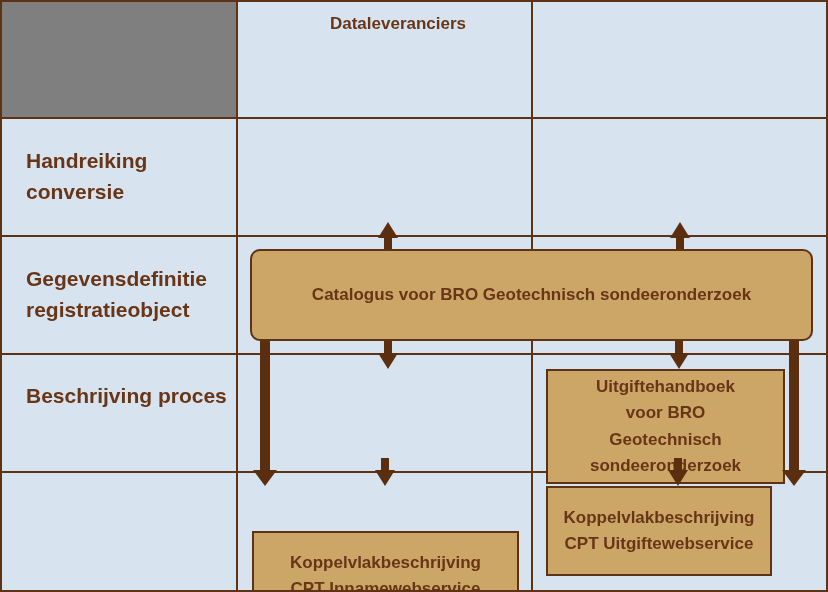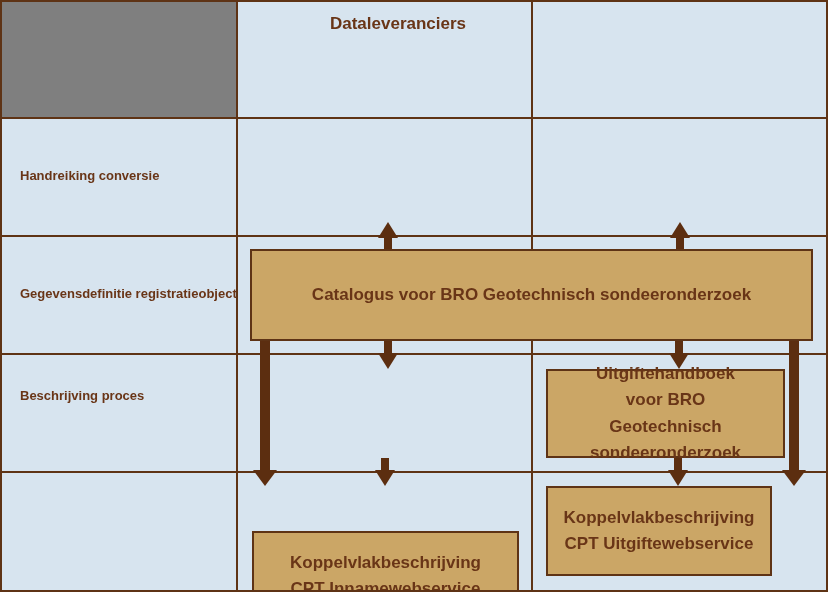--- a/index.html
+++ b/index.html
@@ -32,50 +32,50 @@
 
   .colhead{
     position:absolute;top:8px;height:32px;
     display:flex;align-items:center;justify-content:center;
     color:var(--text_brown,#693517);font-size:17px;z-index:2;margin-left:14px;
   }
   .c1{left:237px;width:294px;}
   .c2{left:532px;width:296px;}
 
   .rowlabel{
-    position:absolute;left:8px;width:224px;
+    position:absolute;left:14px;width:224px;
     padding-left:12px;padding-right:12px;
     display:flex;flex-direction:column;justify-content:center;
-    color:var(--text_brown,#693517);font-size:13px;line-height:1.45;
+    color:var(--text_brown,#693517);font-size:21px;line-height:1.45;
     z-index:2;
   }
   .r1{top:118px;height:117px;}
   .r2{top:236px;height:117px;}
   .r3{top:354px;height:84px;}
   .r4{top:472px;height:116px;}
 
   .box{
     position:absolute;box-sizing:border-box;
     background:var(--box_fill,#cba666);
     border:2px solid var(--box_border,#5e3315);
     color:var(--text_brown,#693517);
     display:flex;align-items:center;justify-content:center;
     text-align:center;font-size:17px;line-height:1.5;
     z-index:2;
   }
   .gef{left:250px;top:134px;width:563px;height:88px;}
-  .catalogus{left:250px;top:249px;width:563px;height:92px;}
+  .catalogus{left:250px;top:249px;width:563px;height:92px;border-radius:10px;}
   .inname{
     left:279px;top:369px;width:239px;height:89px;
     background:var(--dark_box_fill,#5a2d0e);
     border-color:var(--dark_box_fill,#5a2d0e);
     color:var(--dark_box_text,#ffffff);
     padding:0 24px;line-height:1.55;
   }
-  .uitgifte{left:546px;top:369px;width:239px;height:89px;padding:0 40px;line-height:1.55;}
+  .uitgifte{left:546px;top:369px;width:239px;height:115px;padding:0 40px;line-height:1.55;}
   .kop-inname{left:252px;top:486px;width:267px;height:90px;padding:0 20px;line-height:1.55;margin-top:45px;}
   .kop-uitgifte{left:546px;top:486px;width:226px;height:90px;padding:0 20px;line-height:1.55;}
 
   .stem{position:absolute;background:var(--arrow,#5c2e10);z-index:3;}
   .head{position:absolute;width:0;height:0;z-index:3;}
   .head.up{border-left:10px solid transparent;border-right:10px solid transparent;border-bottom:16px solid var(--arrow,#5c2e10);}
   .head.down{border-left:10px solid transparent;border-right:10px solid transparent;border-top:16px solid var(--arrow,#5c2e10);}
   .head.down.big{border-left-width:12px;border-right-width:12px;}
 
   

